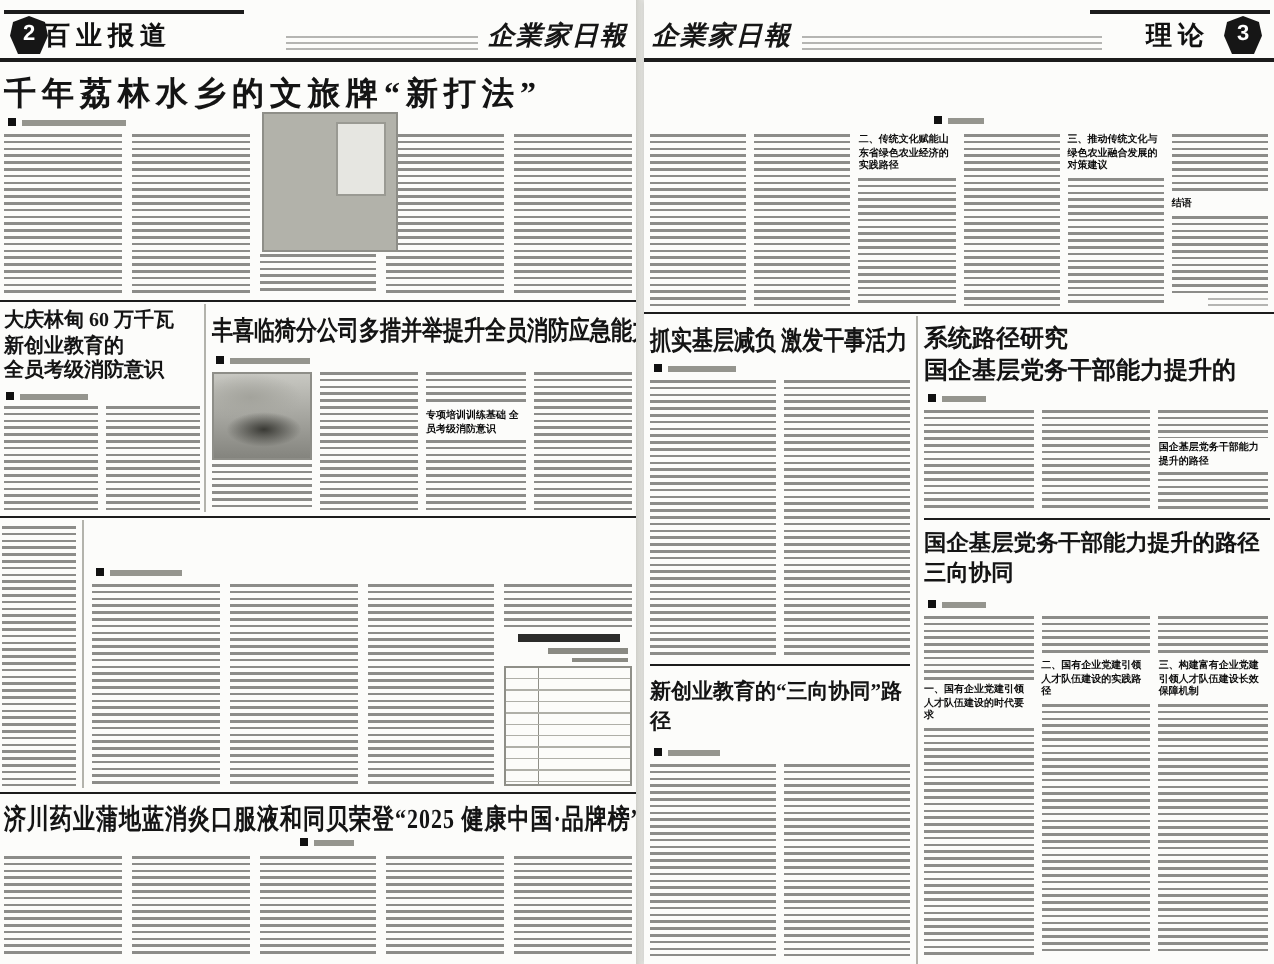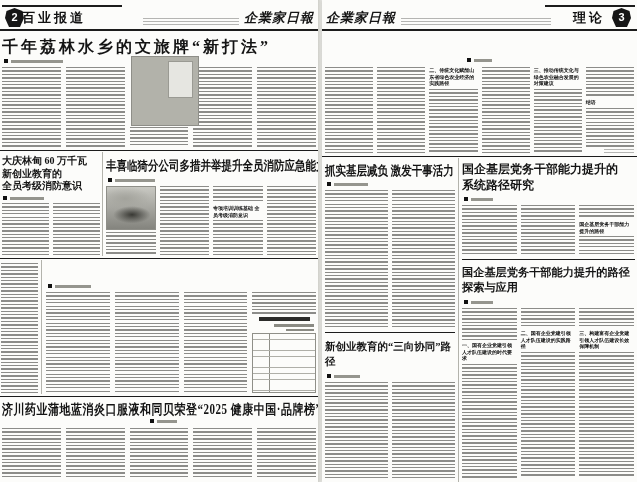--- a/index.html
+++ b/index.html
@@ -245,22 +245,22 @@
       <div class="col">
           <div class="gk"></div>
         </div>
       <div class="col">
           <div class="gk"></div>
         </div>
     </div>
     <div class="abs vrule" style="left:136px;top:158px;height:324px;"></div>
 
     <div class="abs hl" style="left:140px;top:161px;font-size:12px;line-height:16px;white-space:normal;width:172px;">
+      <div>系统路径研究</div>
       <div>国企基层党务干部能力提升的</div>
-      <div>系统路径研究</div>
     </div>
     <div class="abs byline" style="left:142px;top:197px;">
       <span class="sq"></span>
       <span class="bar" style="width:22px;"></span>
     </div>
     <div class="abs cols" style="left:140px;top:205px;width:172px;height:50px;gap:4px;">
       <div class="col">
           <div class="gk"></div>
         </div>
       <div class="col">
@@ -269,21 +269,21 @@
       <div class="col">
         <div class="gk" style="flex:0 0 14px;"></div>
         <div class="sub5">国企基层党务干部能力提升的路径</div>
         <div class="gk"></div>
       </div>
     </div>
     <div class="abs rule" style="left:140px;top:259px;width:173px;height:1px;"></div>
 
     <div class="abs hl" style="left:140px;top:265px;font-size:11.2px;line-height:15px;white-space:normal;width:172px;">
       <div>国企基层党务干部能力提升的路径</div>
-      <div>探索与应用</div>
+      <div>三向协同</div>
     </div>
     <div class="abs byline" style="left:142px;top:300px;">
       <span class="sq"></span>
       <span class="bar" style="width:22px;"></span>
     </div>
     <div class="abs cols" style="left:140px;top:308px;width:172px;height:170px;gap:4px;">
       <div class="col">
         <div class="gk" style="flex:0 0 32px;"></div>
         <div class="sub5">一、国有企业党建引领人才队伍建设的时代要求</div>
         <div class="gk"></div>

